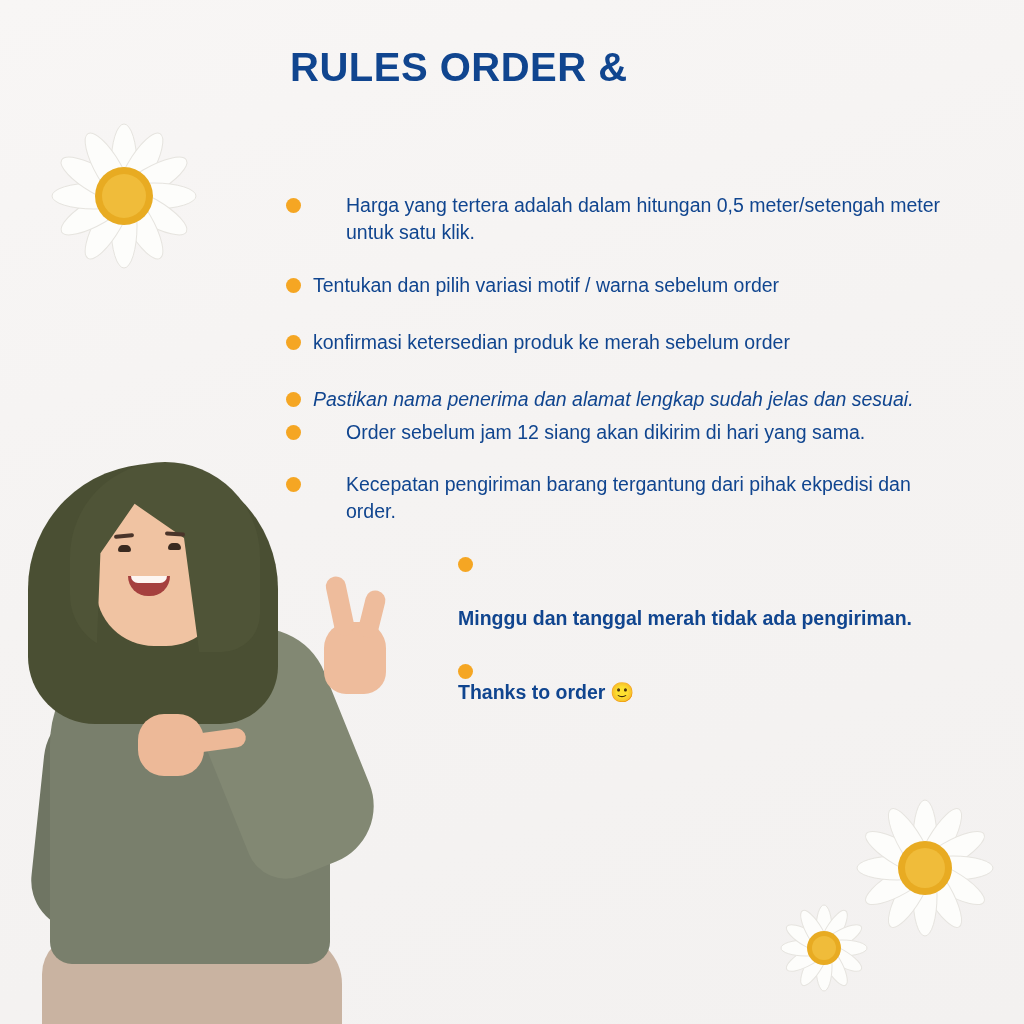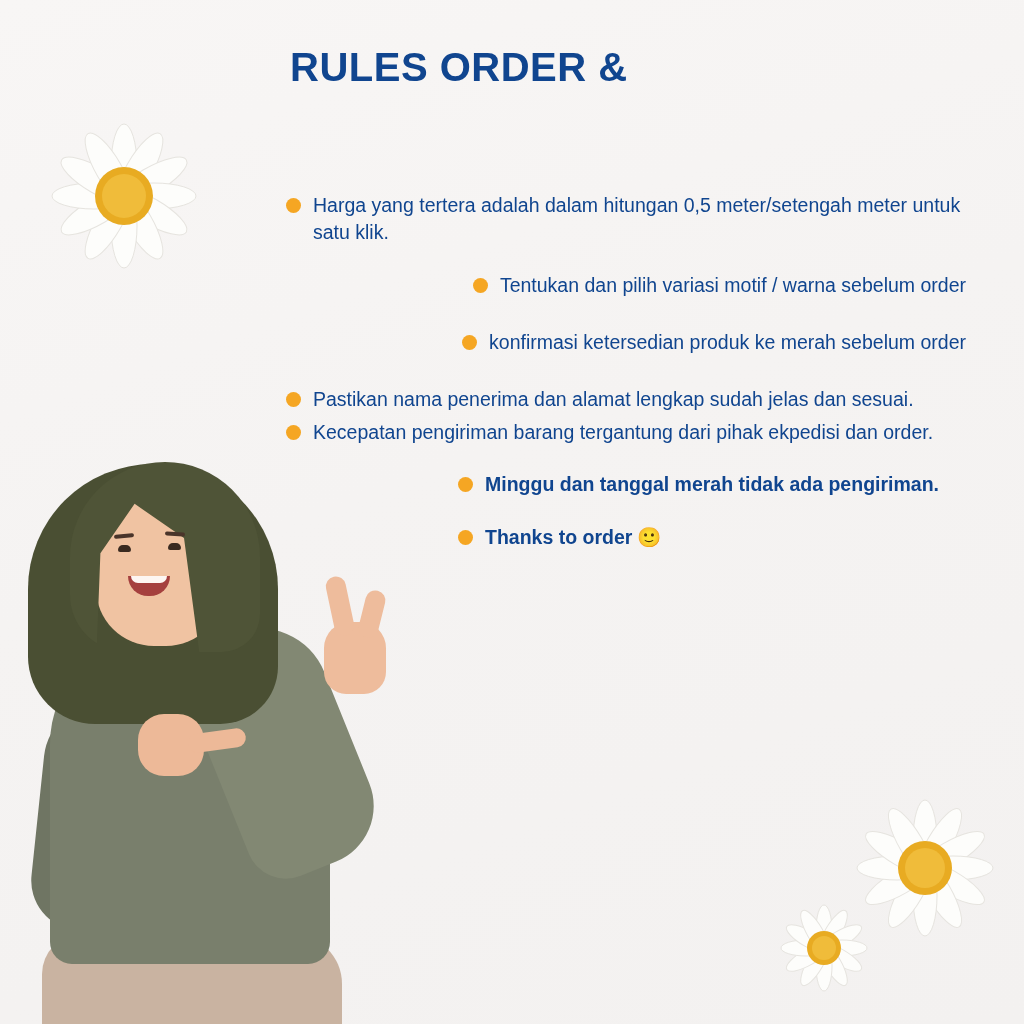--- a/index.html
+++ b/index.html
@@ -58,27 +58,28 @@
     background: #f5a623;
     margin-top: 6px;
     margin-right: 12px;
   }
   .item .txt {
     color: #10458f;
     font-size: 19.5px;
     line-height: 1.38;
     font-weight: 500;
   }
-  .item.tight { margin-bottom: 6px; }
-  .item.gap-lg { margin-bottom: 30px; justify-content: flex-end; }
-  .item.gap-md { margin-bottom: 26px; }
+  .item.tight { margin-bottom: 6px; font-style: italic; }
+  .item.gap-lg { margin-bottom: 30px; }
+  .item.gap-md { margin-bottom: 26px; gap: 33px; }
 
   
   .sub {
     margin-left: 172px;
+    flex-direction: column;
   }
   .sub .txt { font-weight: 600; }
 
   
   .flower {
     position: absolute;
   }
   .flower svg { display: block; }
 
   .flower-top { left: 34px; top: 118px; }
@@ -375,23 +376,27 @@
     <div class="item gap-lg">
       <span class="dot"></span>
       <span class="txt">konfirmasi ketersedian produk ke merah sebelum order</span>
     </div>
 
     <div class="item tight">
       <span class="dot"></span>
       <span class="txt">Pastikan nama penerima dan alamat lengkap sudah jelas dan sesuai.</span>
     </div>
 
-
     <div class="item gap-md">
       <span class="dot"></span>
+      <span class="txt">Order sebelum jam 12 siang akan dikirim di hari yang sama.</span>
+    </div>
+
+    <div class="item gap-md">
+      <span class="dot"></span>
       <span class="txt">Kecepatan pengiriman barang tergantung dari pihak ekpedisi dan order.</span>
     </div>
 
     <div class="item sub gap-md">
       <span class="dot"></span>
       <span class="txt">Minggu dan tanggal merah tidak ada pengiriman.</span>
     </div>
 
     <div class="item sub">
       <span class="dot"></span>

